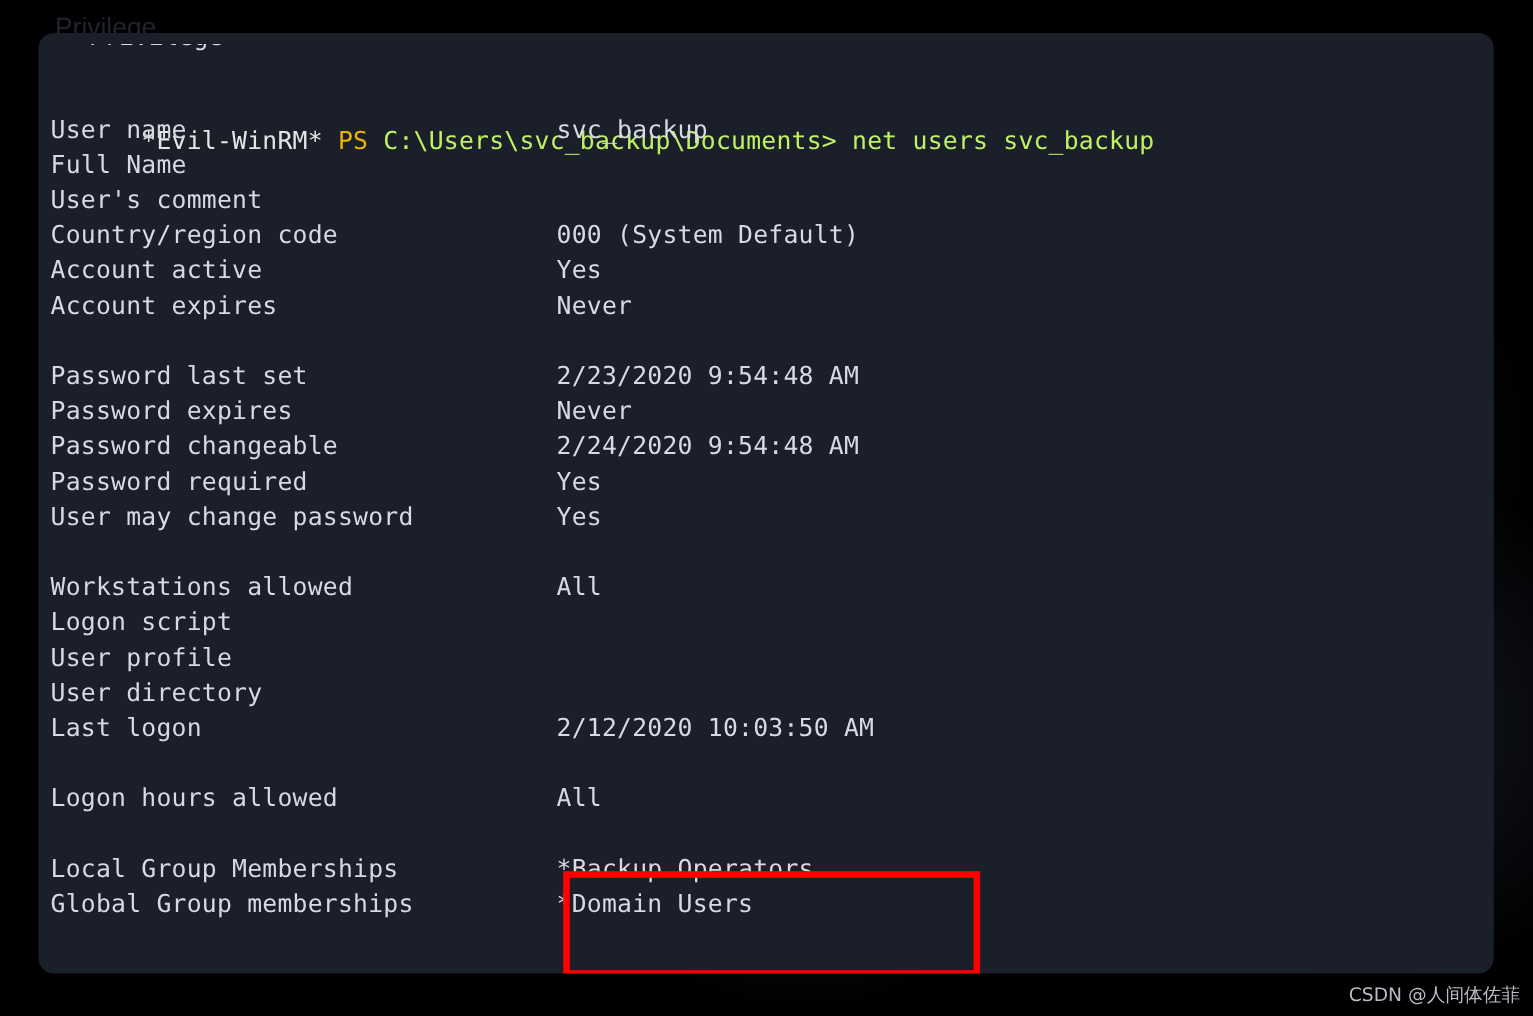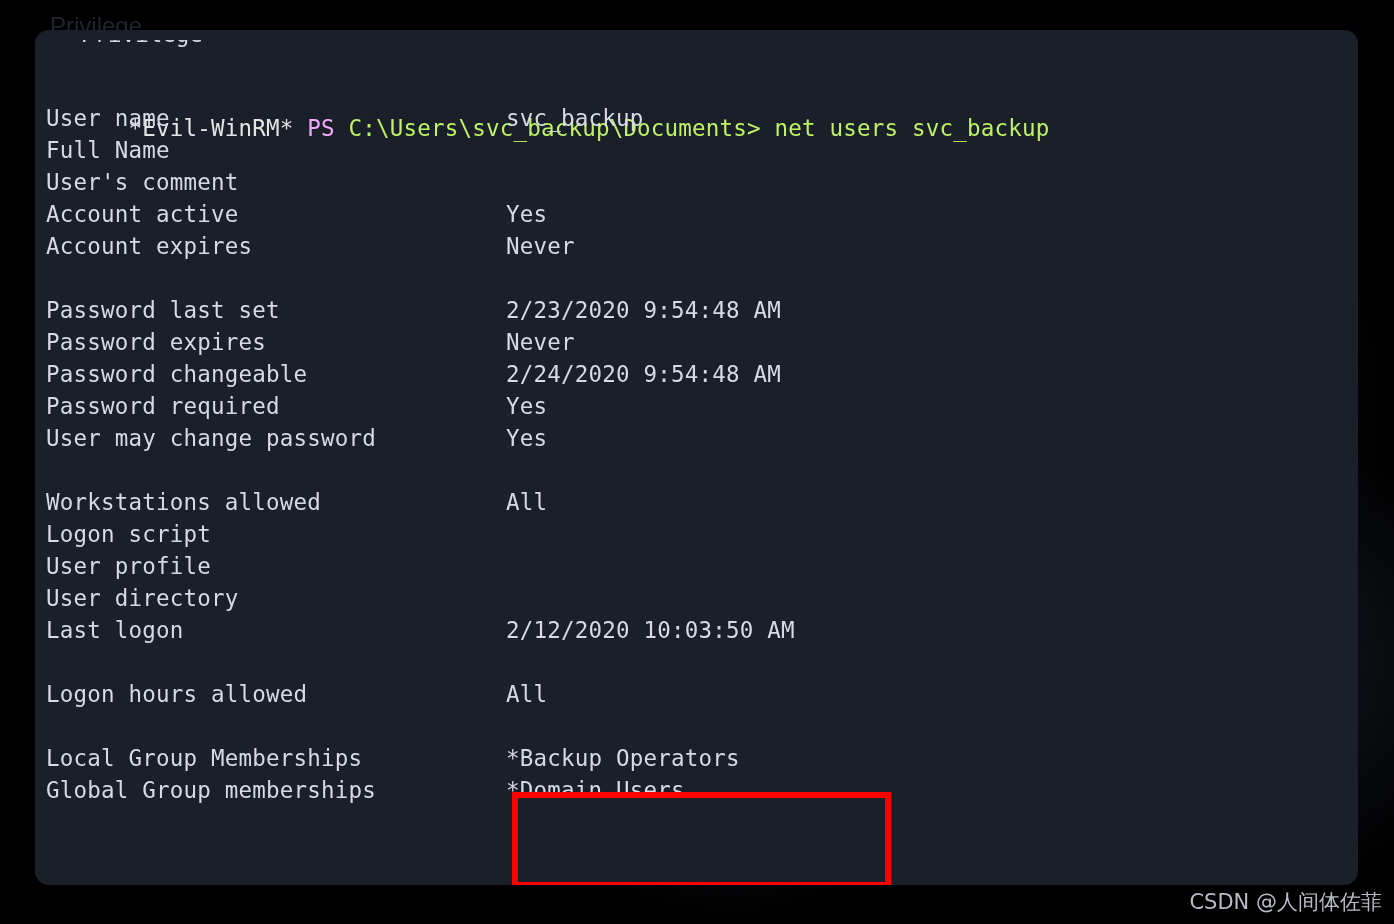--- a/index.html
+++ b/index.html
@@ -135,21 +135,21 @@
     pointer-events: none;
     z-index: 10;
   }
 
   
   #csdn {
     position: absolute;
     right: 12px;
     bottom: 8px;
     color: #b9bcc4;
-    font-size: 21px;
+    font-size: 17px;
     font-family: "DejaVu Sans", sans-serif;
     white-space: nowrap;
   }
 </style>
 </head>
 <body>
 
 <div id="backdrop">
   <div class="swirl" style="left:700px; top:120px; width:700px; height:560px;"></div>
   <div class="swirl" style="left:980px; top:420px; width:520px; height:480px;"></div>
@@ -178,27 +178,28 @@
 
 <div id="terminal" style="background: rgb(27, 31, 42);">
 
   <div id="clipped-row">
     <div class="inner">Privilege</div>
   </div>
 
   <div id="terminal-body">
 
     <div class="line" style="padding-top:20px; height:52px; line-height:52px;">
-      <span class="c-red" style="color: #e5e5e5;">*Evil-WinRM*</span><span class="c-text"> </span><span class="c-orange" style="color: #f0abfc; margin-top: 43px;">PS</span><span class="c-text"> </span><span class="c-text">C:\Users\svc_backup\Documents&gt;</span><span class="c-text"> </span><span class="c-text">net users svc_backup</span>
+      <span class="c-red" style="color: #e5e5e5;">*Evil-WinRM*</span><span class="c-text"> </span><span class="c-orange" style="color: #eab308; margin-top: 43px;">PS</span><span class="c-text"> </span><span class="c-text">C:\Users\svc_backup\Documents&gt;</span><span class="c-text"> </span><span class="c-text">net users svc_backup</span>
     </div>
 
     <div id="rows">
         <div class="line"><span>User name</span><span class="val">svc_backup</span></div>
         <div class="line"><span>Full Name</span></div>
         <div class="line"><span>User's comment</span></div>
+        <div class="line"><span>Country/region code</span><span class="val">000 (System Default)</span></div>
         <div class="line"><span>Account active</span><span class="val">Yes</span></div>
         <div class="line"><span>Account expires</span><span class="val">Never</span></div>
         <div class="line blank"><span></span></div>
         <div class="line"><span>Password last set</span><span class="val">2/23/2020 9:54:48 AM</span></div>
         <div class="line"><span>Password expires</span><span class="val">Never</span></div>
         <div class="line"><span>Password changeable</span><span class="val">2/24/2020 9:54:48 AM</span></div>
         <div class="line"><span>Password required</span><span class="val">Yes</span></div>
         <div class="line"><span>User may change password</span><span class="val">Yes</span></div>
         <div class="line blank"><span></span></div>
         <div class="line"><span>Workstations allowed</span><span class="val">All</span></div>

